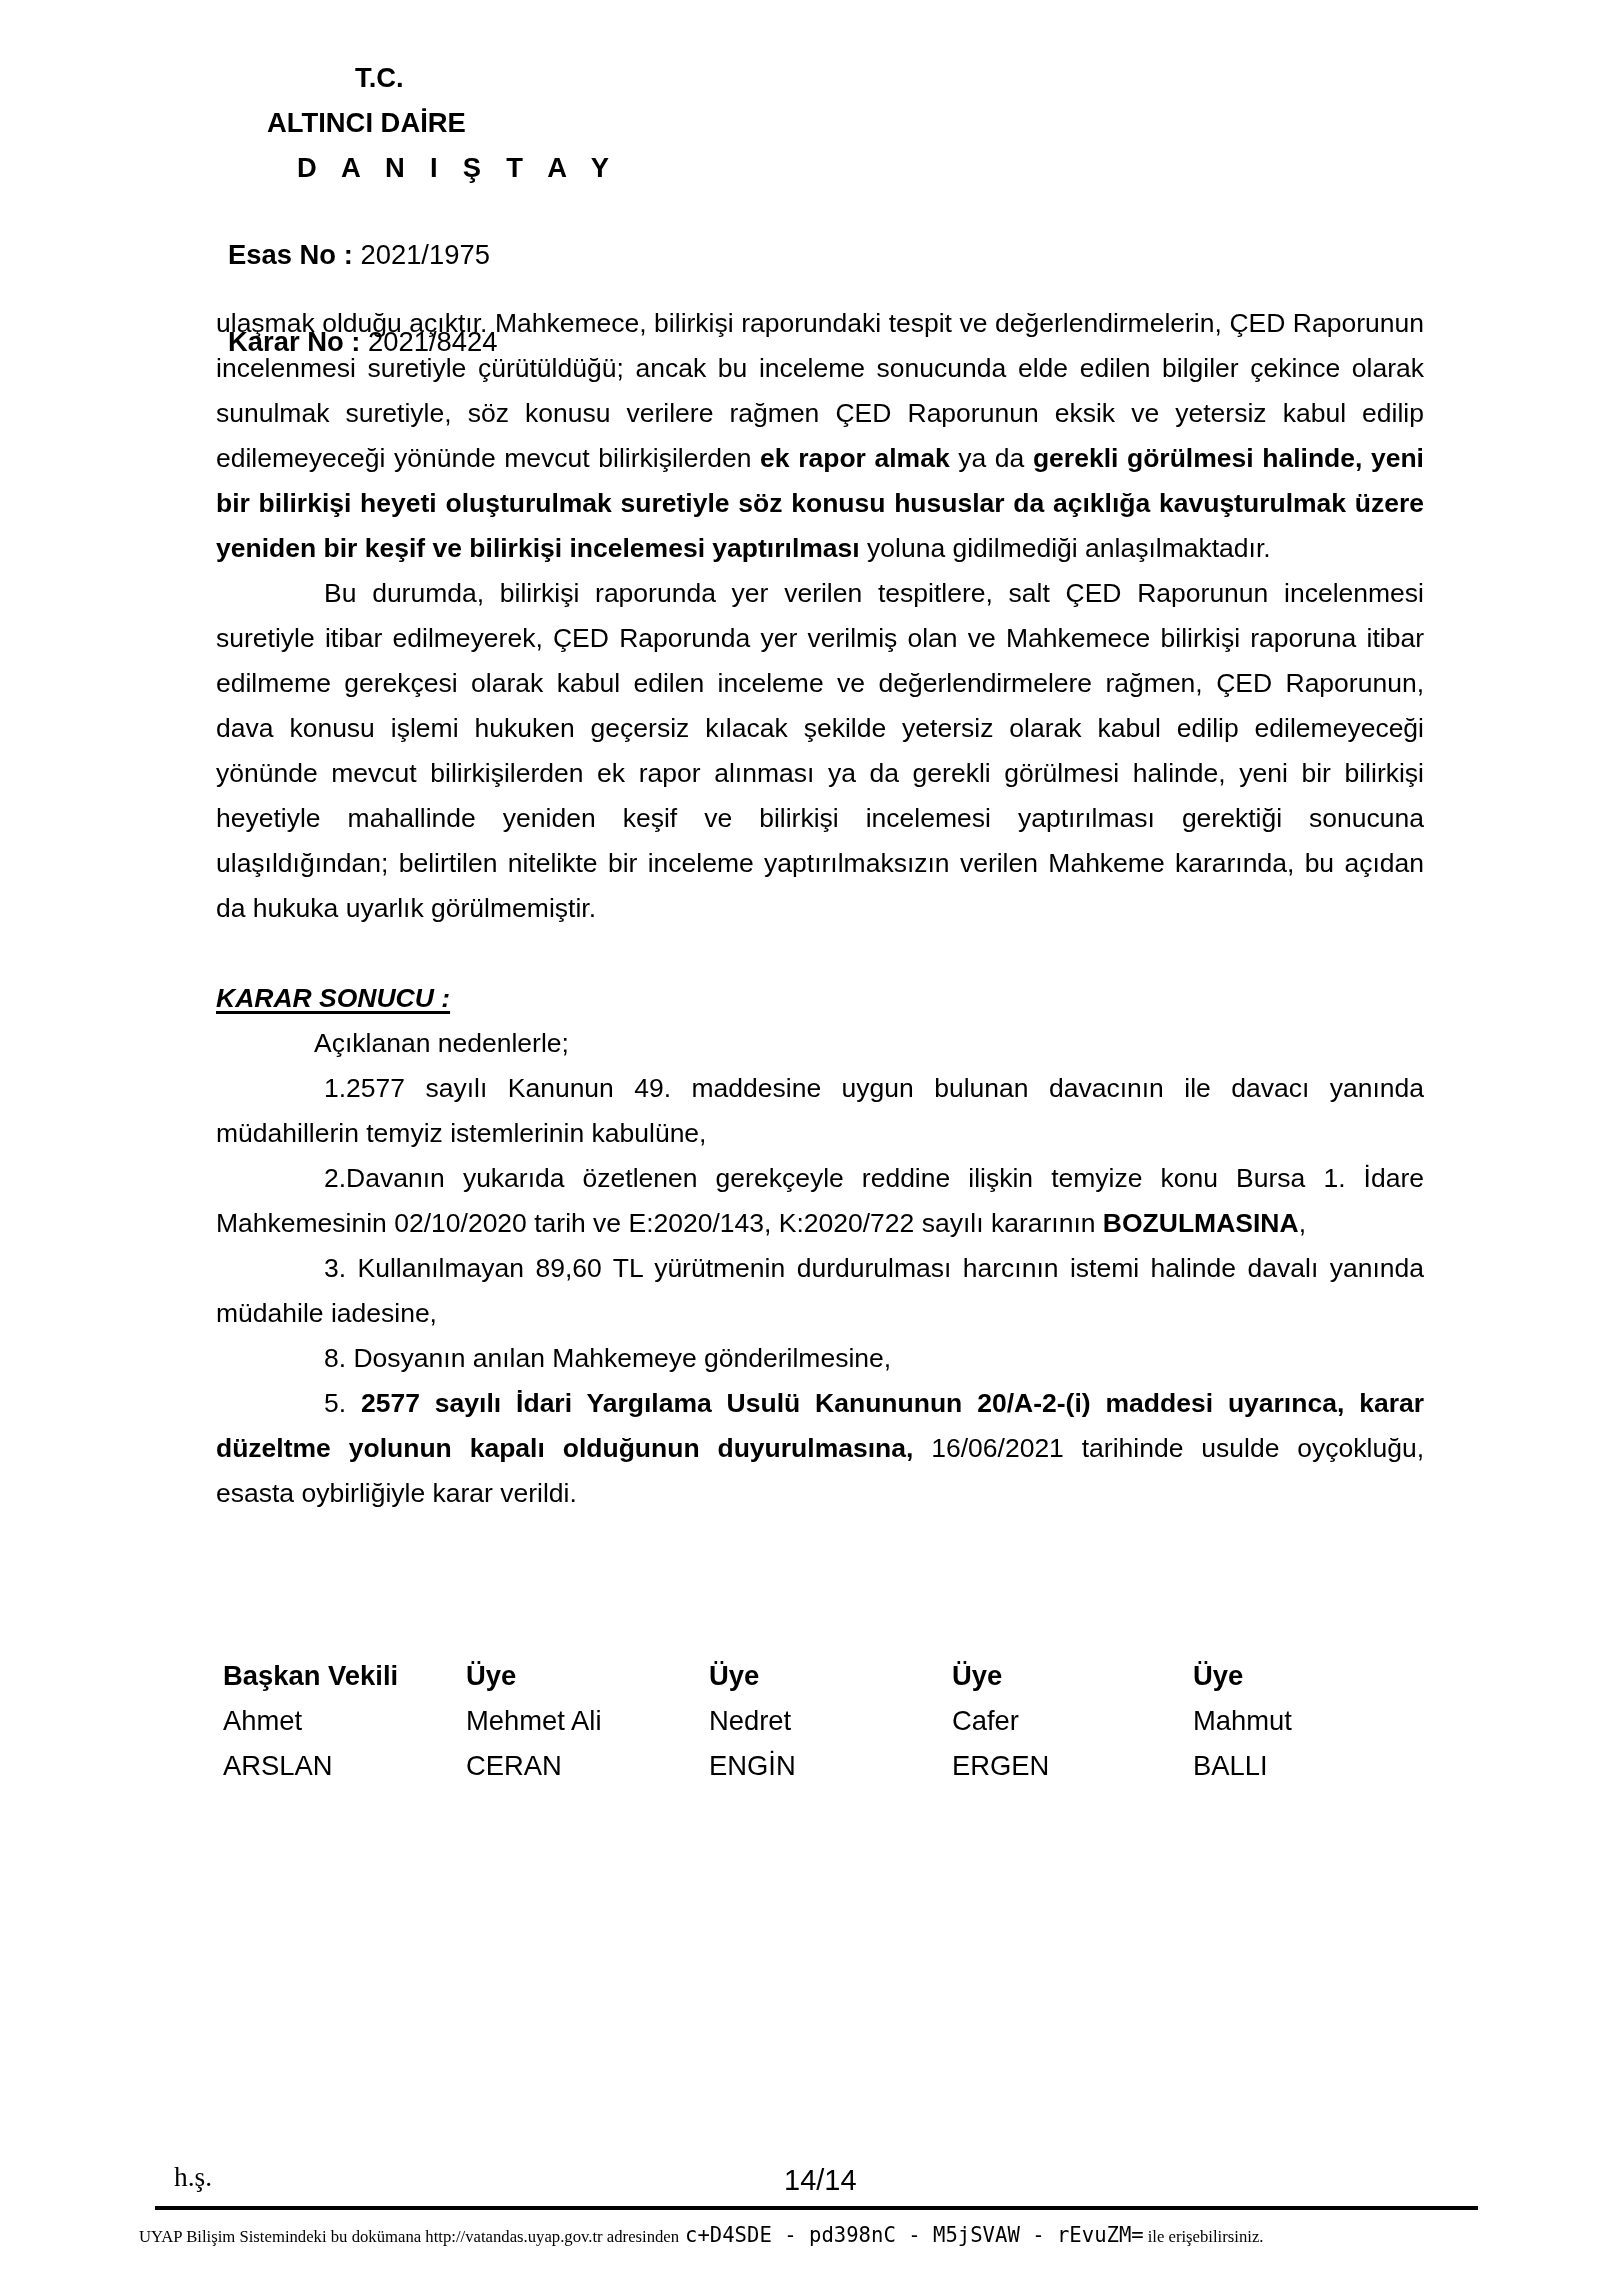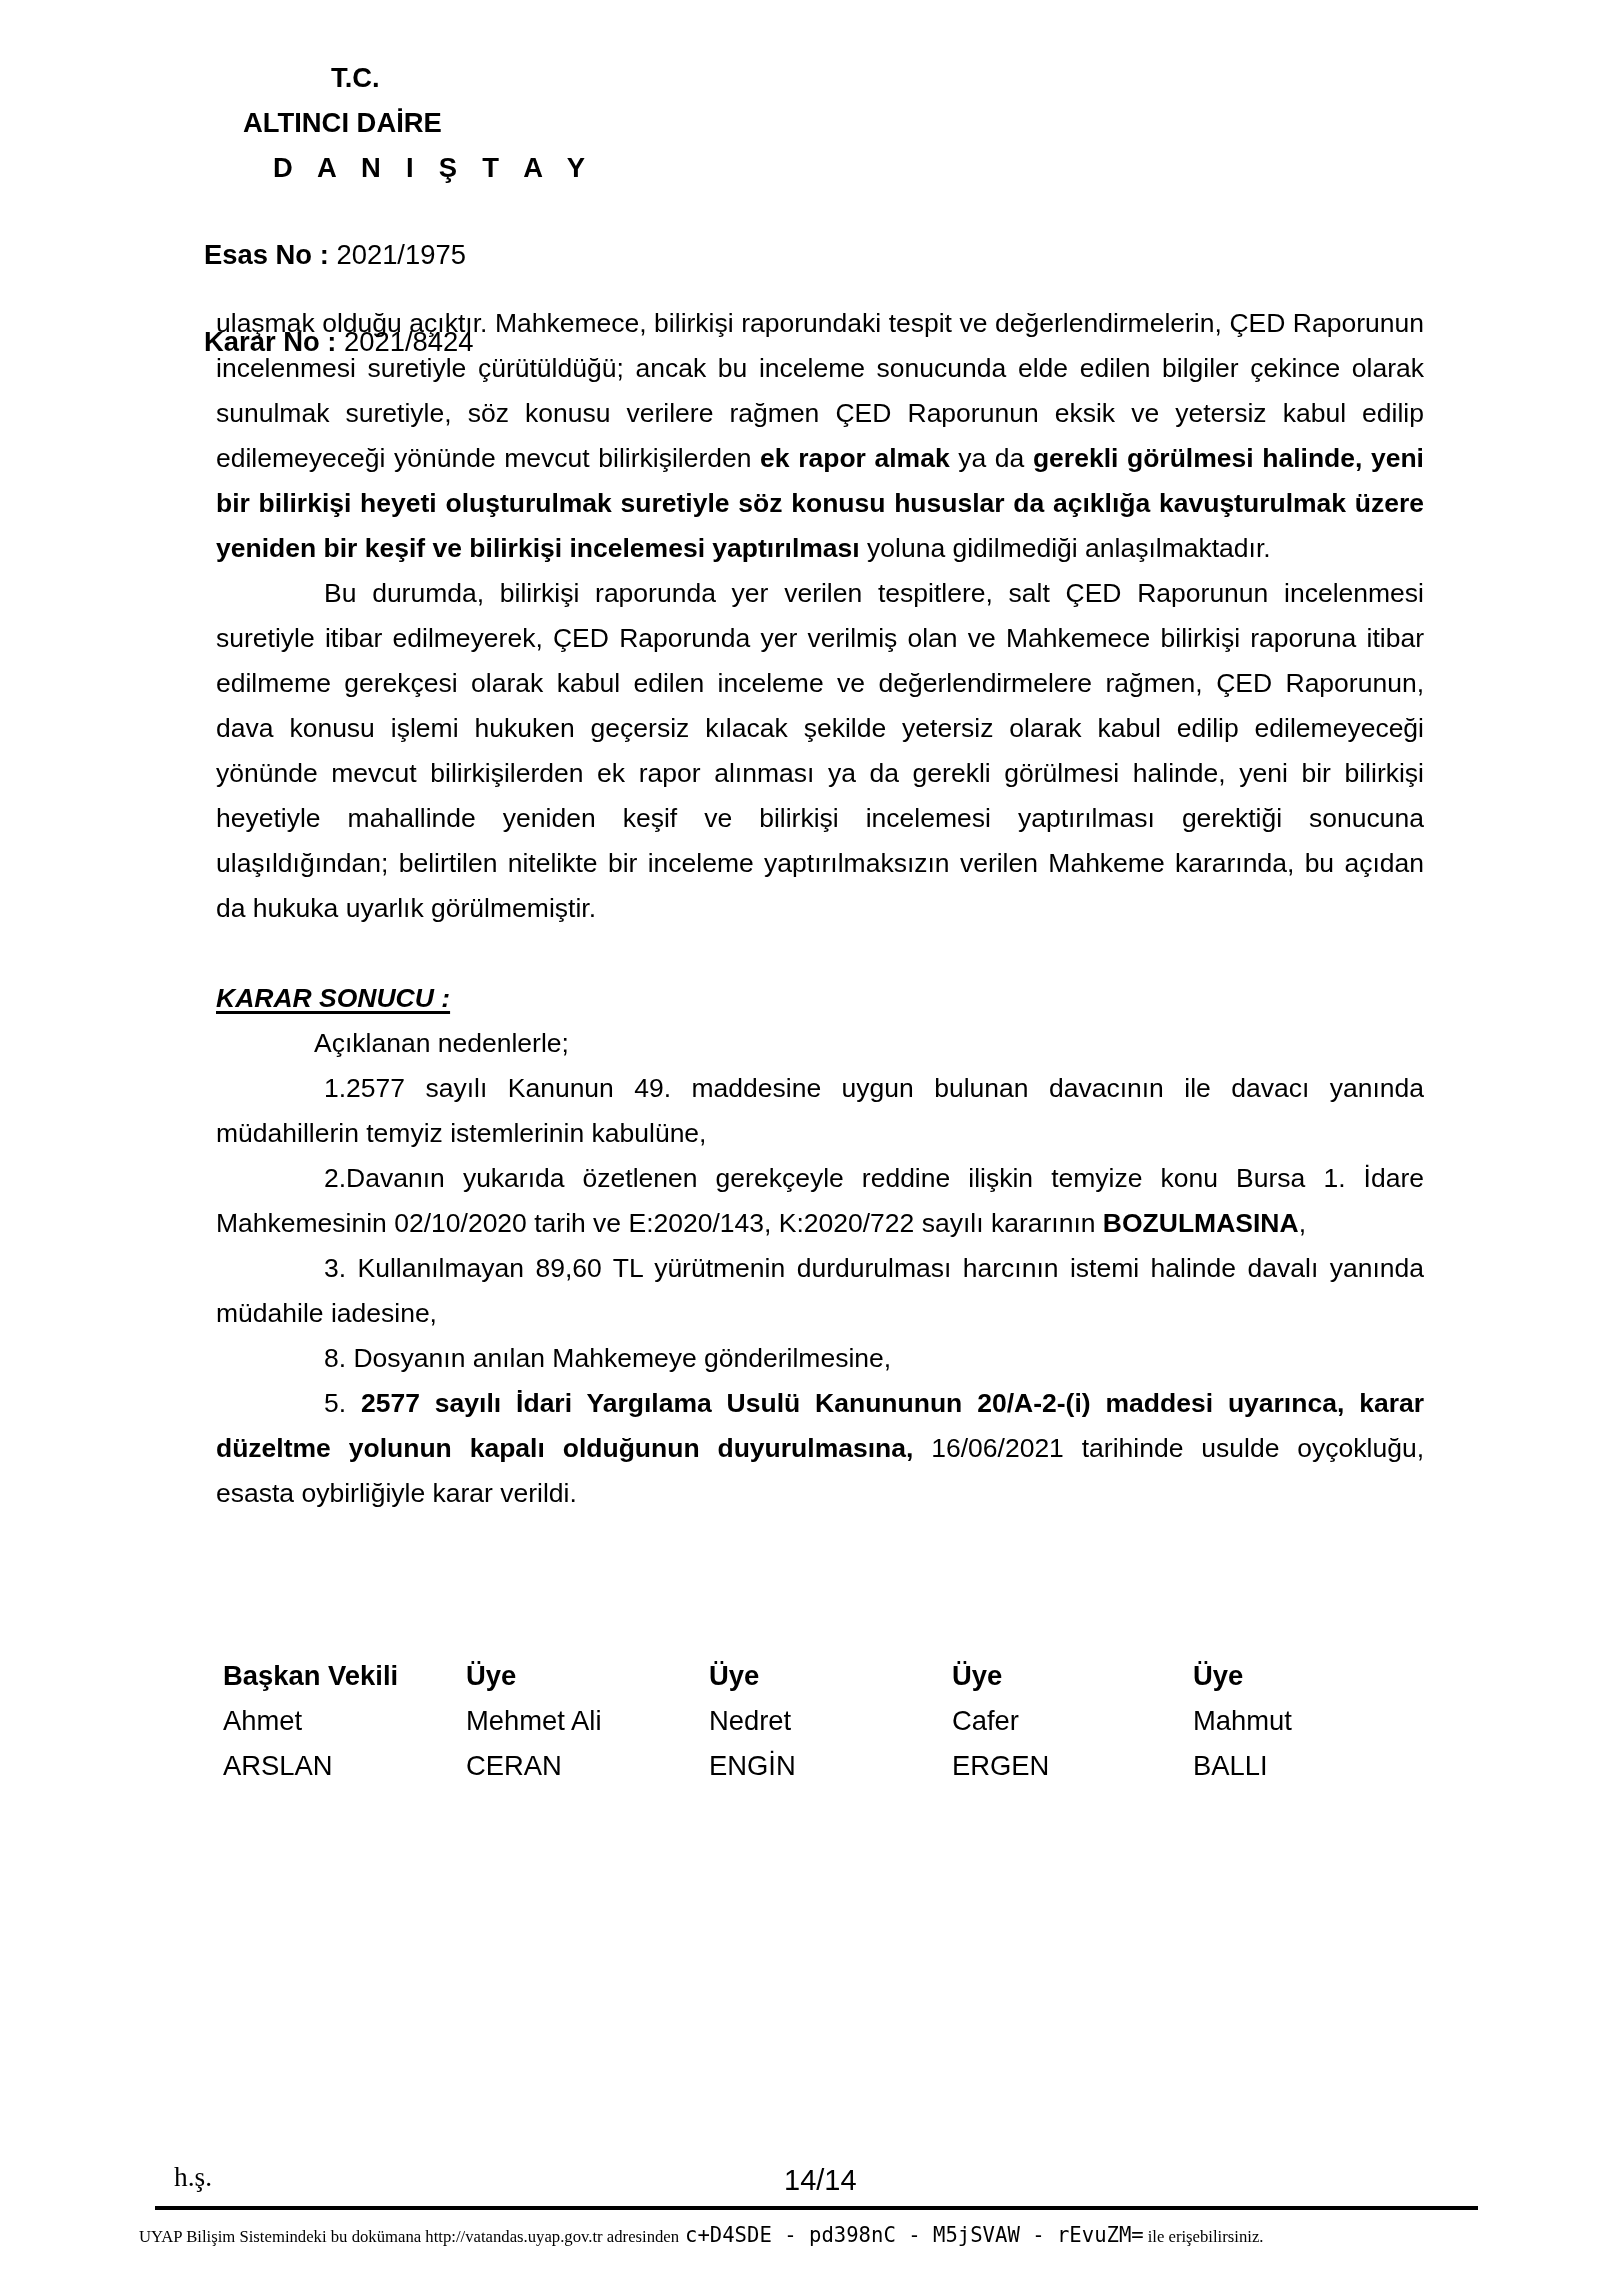--- a/index.html
+++ b/index.html
@@ -10,21 +10,21 @@
     body {
       width: 1621px;
       height: 2293px;
       position: relative;
       overflow: hidden;
       font-family: "Liberation Sans", sans-serif;
       color: #000;
     }
     .header {
       position: absolute;
-      left: 204px;
+      left: 228px;
       top: 55px;
       width: 510px;
     }
     .hdr-center {
       font-weight: bold;
       font-size: 27.4px;
       line-height: 45px;
       position: relative;
     }
     .hdr-tc { padding-left: 127px; }

